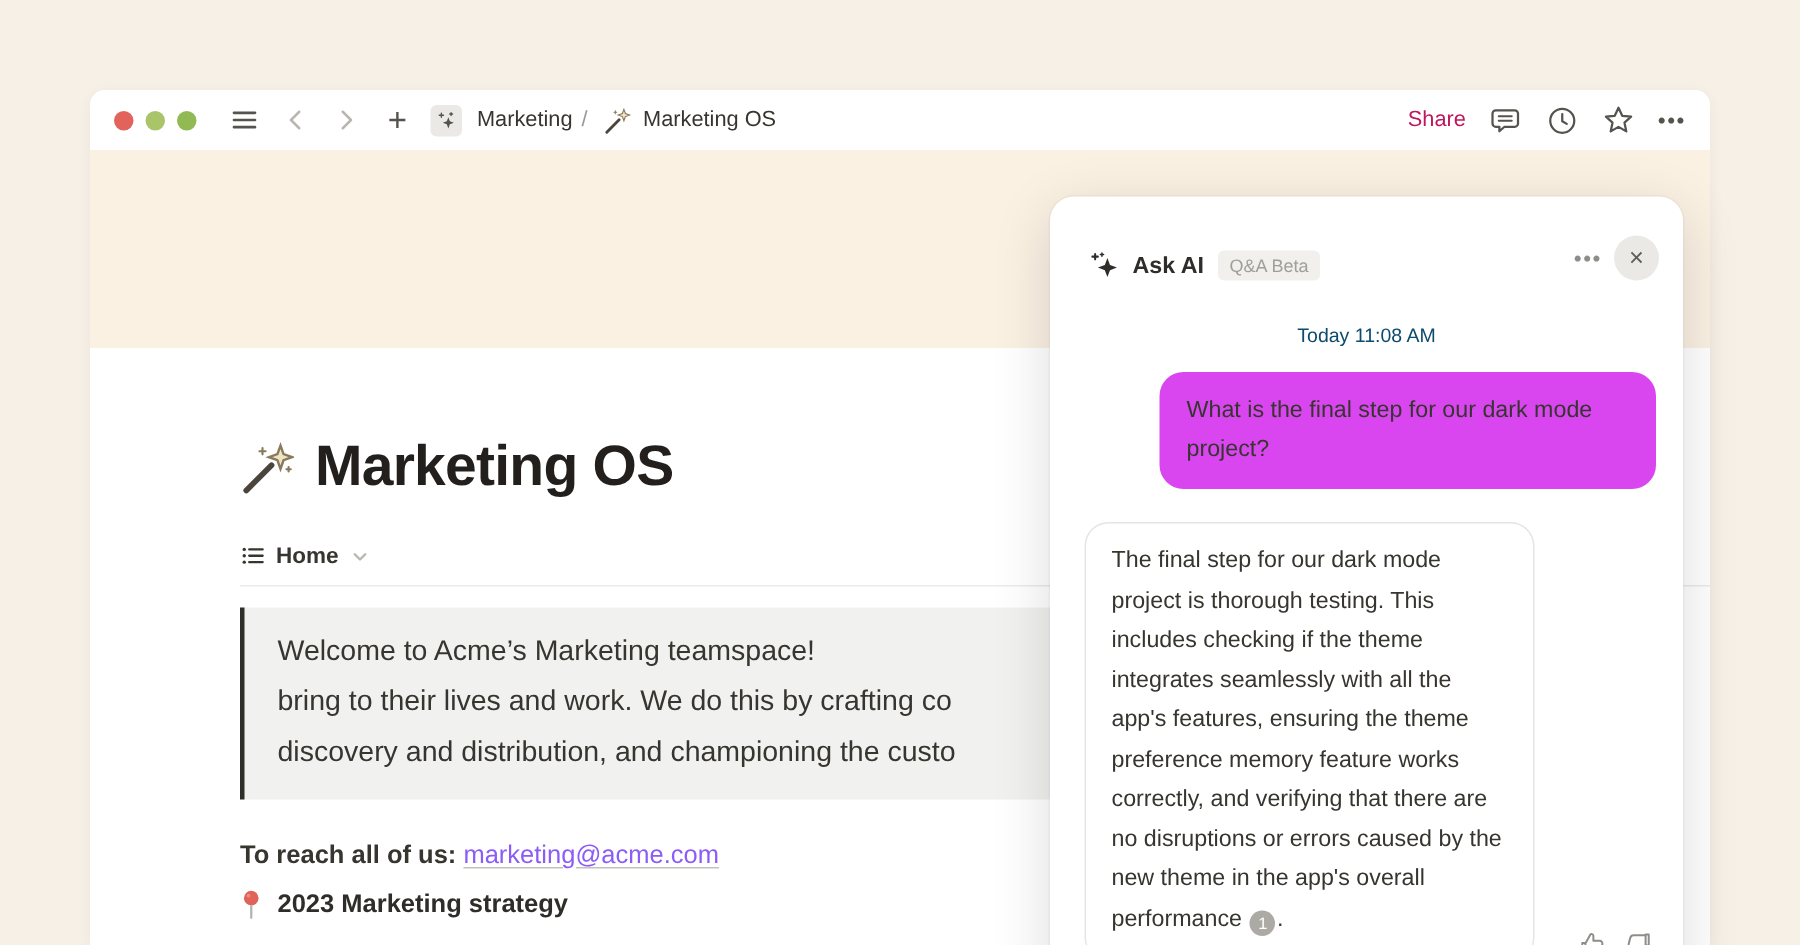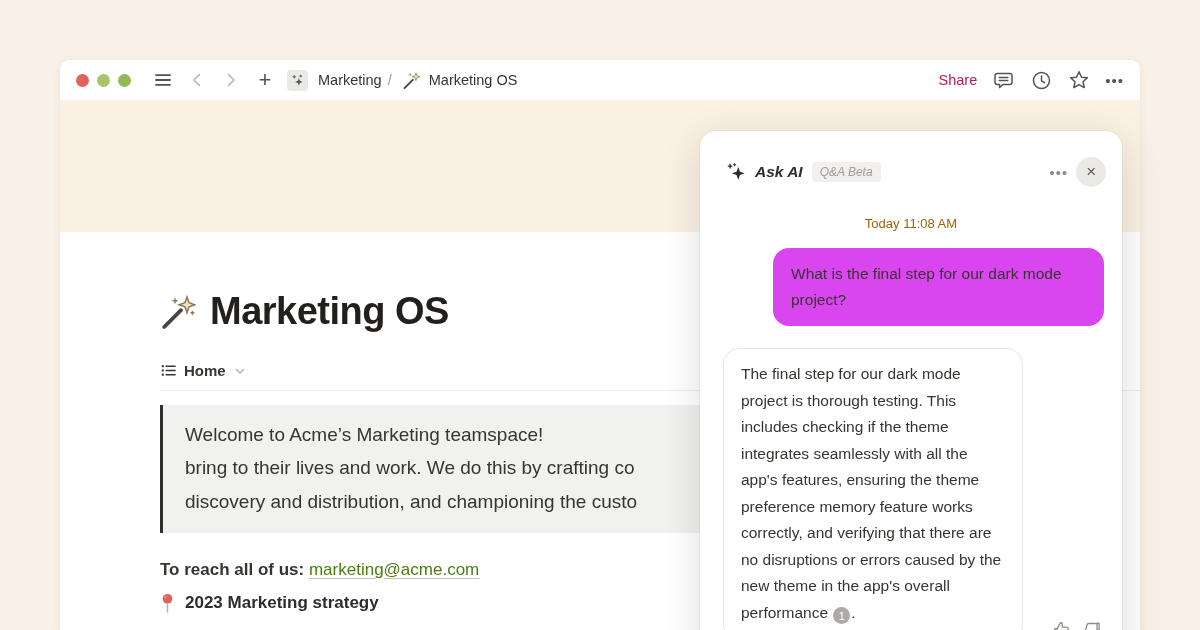--- a/index.html
+++ b/index.html
@@ -34,33 +34,33 @@
   .tab-label { font-size:15px; font-weight:700; color:#37352f;text-align:center; }
   .divider { border-bottom:1px solid #ebeae8; margin-right:0; }
 
   .callout { margin-top:14px; margin-right:60px; background:#f1f1ef; border-left:3px solid #2f2e2b;
              padding:13px 22px 15px 22px; width:880px; }
   .callout-heading { font-size:19px; font-weight:400; line-height:33px; }
   .callout-line { font-size:19px; line-height:33.5px; white-space:nowrap; overflow:hidden; }
 
   .contact-row { margin-top:27px; font-size:17px; }
   .contact-label { font-weight:700; }
-  .contact-link { color:#4d7c0f; text-decoration:underline; text-decoration-color:#c3c1bc; text-underline-offset:3px; cursor:pointer; }
+  .contact-link { color:#8b5cf6; text-decoration:underline; text-decoration-color:#c3c1bc; text-underline-offset:3px; cursor:pointer; }
   .bookmark-row { margin-top:13px; display:flex; align-items:center; gap:10px; font-size:17px; font-weight:600; color:#2f2d2a; }
 
   
   .ai-panel { position:absolute; left:700px; top:131px; width:422px; height:560px; background:#fff;
               border-radius:16px; box-shadow:0 10px 40px rgba(0,0,0,0.14), 0 0 0 1px rgba(0,0,0,0.03); z-index:10; }
-  .ai-header { display:flex; align-items:center; gap:9px; padding:26px 16px 0 26px;font-style:italic; }
+  .ai-header { display:flex; align-items:flex-end; gap:9px; padding:26px 16px 0 26px; }
   .ai-title { font-size:15.5px; font-weight:700; color:#2f2d2a; }
   .ai-badge { background:#f1f0ed; color:#a09e99; font-size:12px; padding:3px 8px; border-radius:4px; }
   .ai-header-right { margin-left:auto; display:flex; align-items:center; gap:8px; }
   .close-btn { width:30px; height:30px; border-radius:50%; background:#ebe9e6; color:#5f5d58; font-size:17px;
                display:flex; align-items:center; justify-content:center; cursor:pointer; }
-  .ai-date { text-align:center; color:#a16207; font-size:13px; margin-top:29px; }
+  .ai-date { text-align:center; color:#0c4a6e; font-size:13px; margin-top:29px; }
   .bubble-user { margin:17px 18px 0 auto; width:331px; background:#d946ef; border-radius:16px;
                  padding:13px 18px; font-size:15.5px; line-height:26px; color:#37352f; }
   .answer-wrap { position:relative; }
   .bubble-ai { margin:22px 0 0 23px; width:300px; background:#fff; border:1px solid #e7e5e2; border-radius:16px;
                padding:12px 17px 14px 17px; font-size:15.5px; line-height:26.5px; color:#37352f; }
   .cite-badge { display:inline-flex; align-items:center; justify-content:center; width:17px; height:17px;
                 border-radius:50%; background:#adaaa5; color:#fff; font-size:11px; vertical-align:-2px; margin:0 1px; cursor:pointer; }
   .thumbs { position:absolute; right:20px; bottom:2px; display:flex; gap:12px; }
   .thumbs svg { cursor:pointer; }
 

